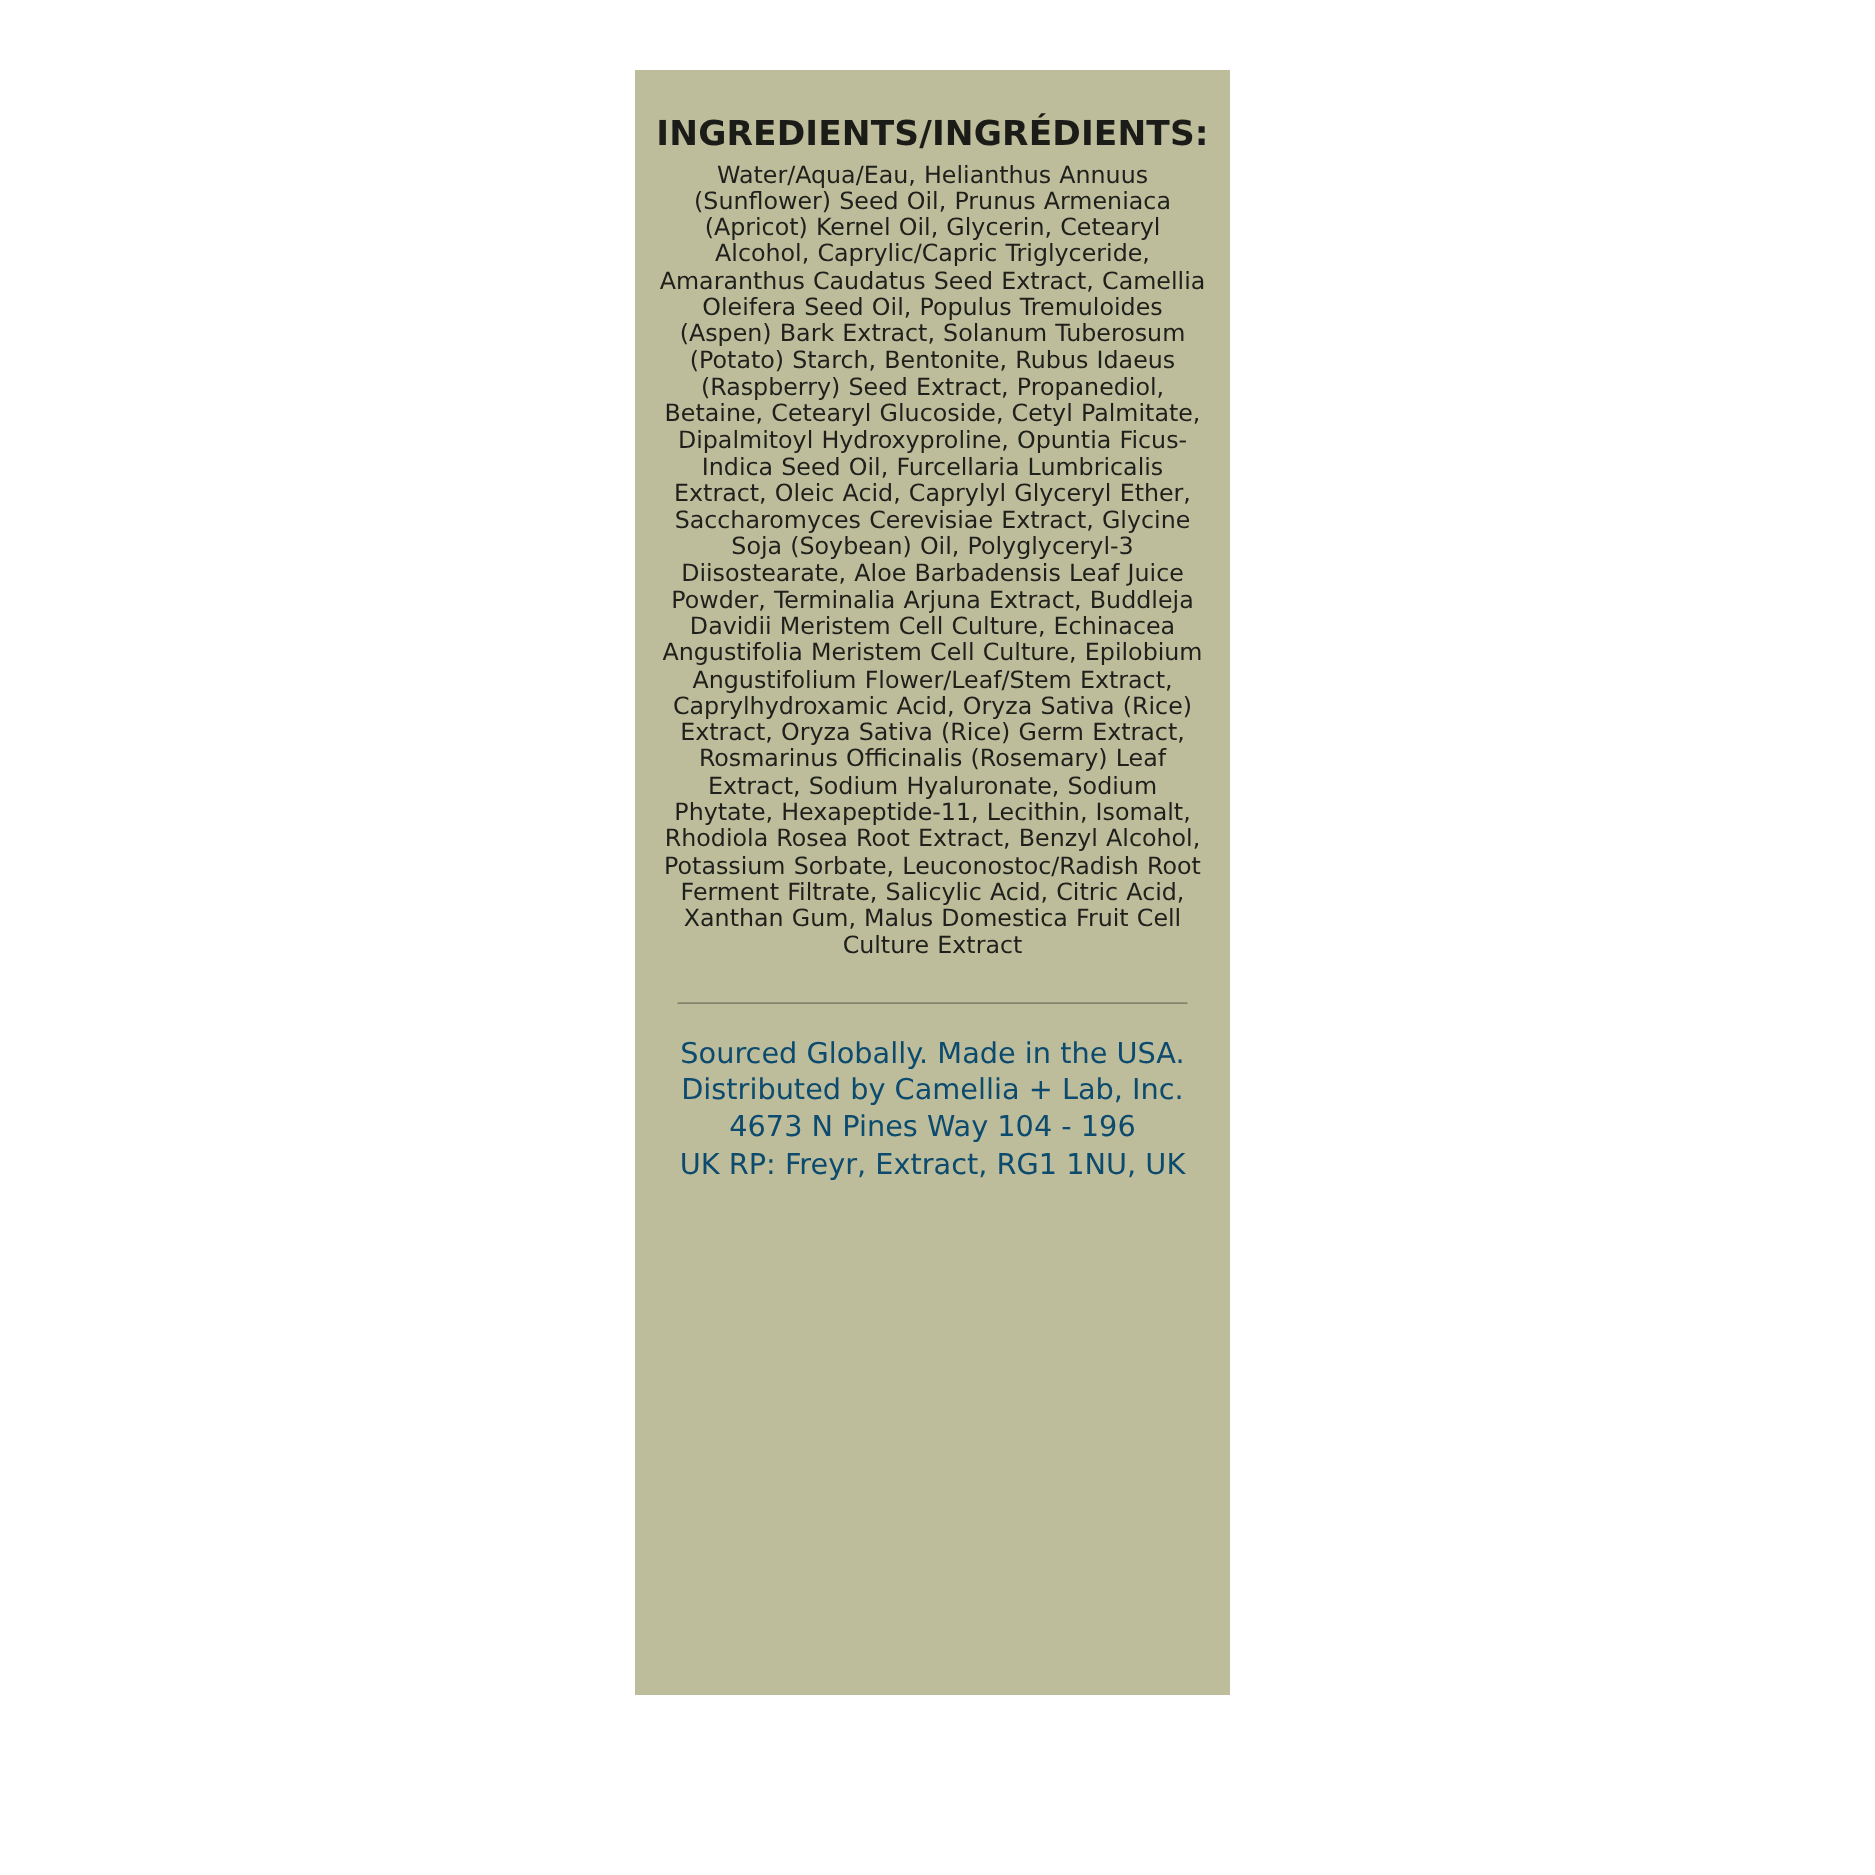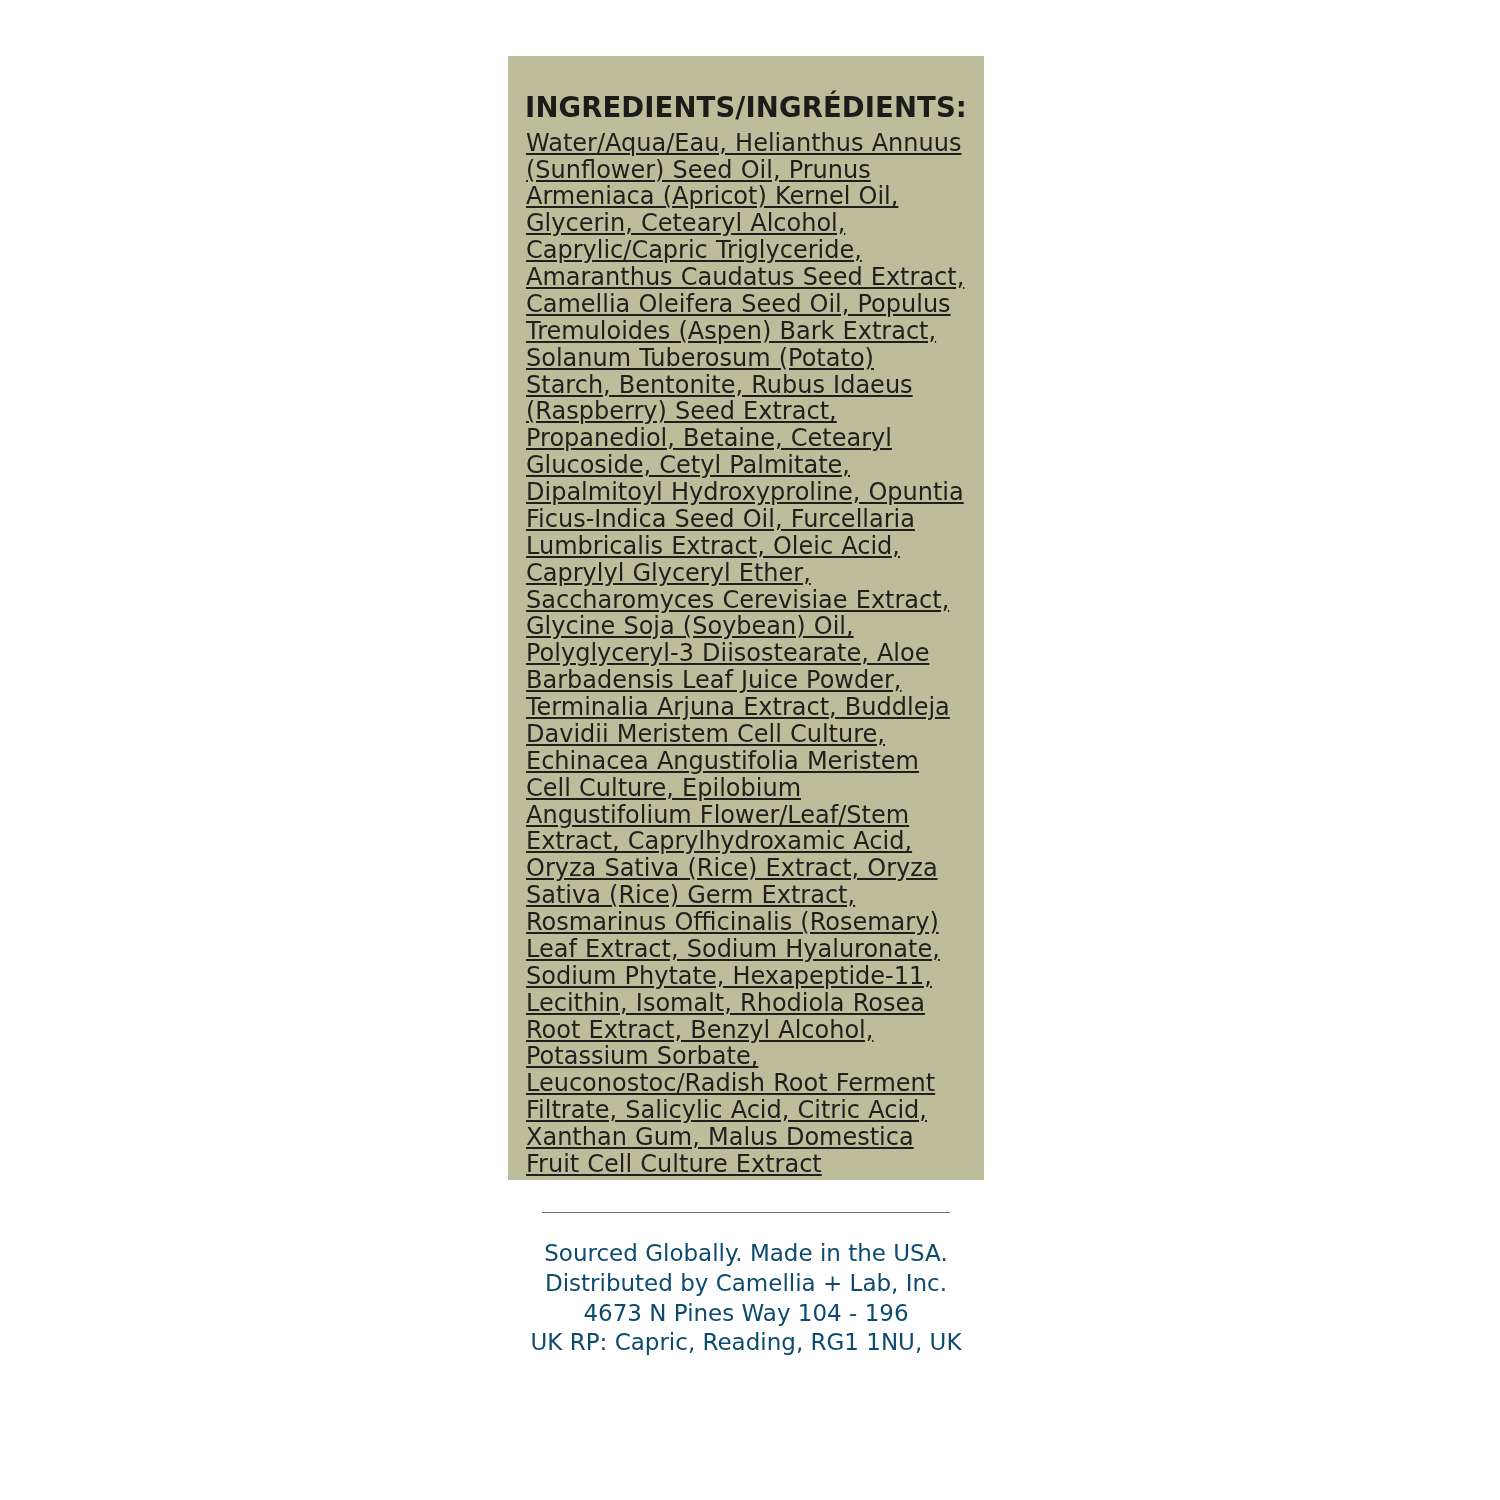--- a/index.html
+++ b/index.html
@@ -18,42 +18,42 @@
     width: 1500px;
     height: 1500px;
     background: #ffffff;
     overflow: hidden;
   }
   .panel {
     position: absolute;
     left: 508px;
     top: 56px;
     width: 476px;
-    height: 1124px;
+    height: 1300px;
     background: #bdbd9c;
     box-sizing: border-box;
     padding: 36px 14px 0 14px;
   }
   .ingredients-heading {
     font-size: 27.5px;
     font-weight: bold;
     color: #1b1b18;
     text-align: center;
     letter-spacing: 0.1px;
     line-height: 1.15;
     margin: 0 0 6px 0;
   }
   .ingredients-body {
-    font-size: 24px;
+    font-size: 19px;
     color: #1f1f1b;
+    text-align: center;
     line-height: 1.12;
     margin: 0;
     padding: 0 4px;
     word-spacing: 0.5px;
-    text-decoration: underline;
   }
   .divider {
     width: 408px;
     height: 1px;
     background: #6f6f5c;
     margin: 34px auto 26px auto;
   }
   .footer-block {
     font-size: 23px;
     color: #0c4a6e;
@@ -78,17 +78,17 @@
     <h1 class="ingredients-heading">INGREDIENTS/INGRÉDIENTS:</h1>
 
     <p class="ingredients-body">Water/Aqua/Eau, Helianthus Annuus (Sunflower) Seed Oil, Prunus Armeniaca (Apricot) Kernel Oil, Glycerin, Cetearyl Alcohol, Caprylic/Capric Triglyceride, Amaranthus Caudatus Seed Extract, Camellia Oleifera Seed Oil, Populus Tremuloides (Aspen) Bark Extract, Solanum Tuberosum (Potato) Starch, Bentonite, Rubus Idaeus (Raspberry) Seed Extract, Propanediol, Betaine, Cetearyl Glucoside, Cetyl Palmitate, Dipalmitoyl Hydroxyproline, Opuntia Ficus-Indica Seed Oil, Furcellaria Lumbricalis Extract, Oleic Acid, Caprylyl Glyceryl Ether, Saccharomyces Cerevisiae Extract, Glycine Soja (Soybean) Oil, Polyglyceryl-3 Diisostearate, Aloe Barbadensis Leaf Juice Powder, Terminalia Arjuna Extract, Buddleja Davidii Meristem Cell Culture, Echinacea Angustifolia Meristem Cell Culture, Epilobium Angustifolium Flower/Leaf/Stem Extract, Caprylhydroxamic Acid, Oryza Sativa (Rice) Extract, Oryza Sativa (Rice) Germ Extract, Rosmarinus Officinalis (Rosemary) Leaf Extract, Sodium Hyaluronate, Sodium Phytate, Hexapeptide-11, Lecithin, Isomalt, Rhodiola Rosea Root Extract, Benzyl Alcohol, Potassium Sorbate, Leuconostoc/Radish Root Ferment Filtrate, Salicylic Acid, Citric Acid, Xanthan Gum, Malus Domestica Fruit Cell Culture Extract</p>
 
     <div class="divider"></div>
 
     <div class="footer-block">
       <span class="footer-line">Sourced Globally. Made in the USA.</span>
       <span class="footer-line">Distributed by Camellia + Lab, Inc.</span>
       <span class="footer-line">4673 N Pines Way 104 - 196</span>
-      <span class="footer-line">UK RP: Capric, Reading, RG1 1NU, UK</span>
+      <span class="footer-line">UK RP: Freyr, Extract, RG1 1NU, UK</span>
     </div>
 
   </div>
 </div>
 
 </body></html>

